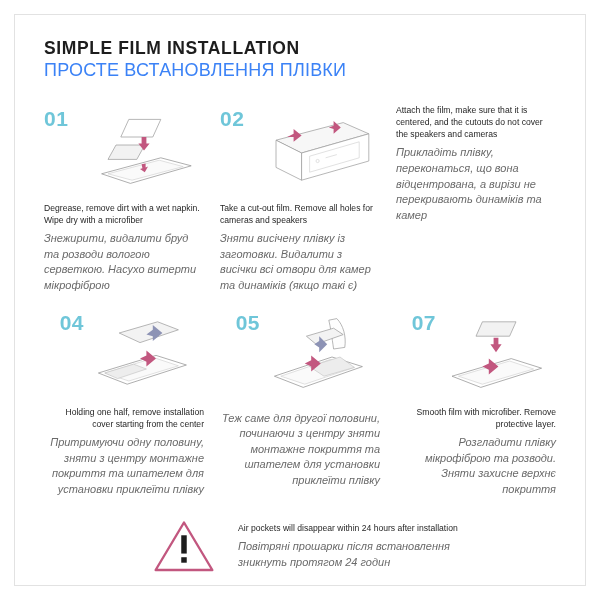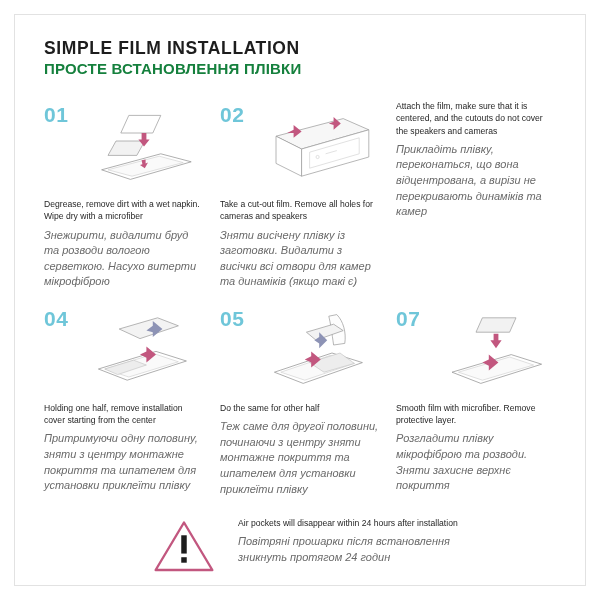--- a/index.html
+++ b/index.html
@@ -39,24 +39,24 @@
   }
   .title-en {
     font-size: 17.5px;
     font-weight: bold;
     letter-spacing: 0.6px;
     color: #1d1d1d;
     line-height: 1.15;
     text-transform: uppercase;
   }
   .title-uk {
-    font-size: 15px;
-    font-weight: bold;
+    font-size: 18px;
+    font-weight: normal;
     letter-spacing: 0.2px;
-    color: #15803d;
+    color: #3b82f6;
     line-height: 1.2;
     margin-top: 2px;
     text-transform: uppercase;
   }
 
   
   .grid {
     display: grid;
     grid-template-columns: repeat(3, 1fr);
     column-gap: 16px;
@@ -97,26 +97,28 @@
   .caption-uk {
     font-size: 11px;
     line-height: 1.42;
     color: #6a6a6a;
     font-style: italic;
     margin-top: 5px;
   }
 
   .row-2 {
     margin-top: 14px;
+    text-align: right;
   }
 
   
   .footer {
     margin-top: 20px;
     display: flex;
+    align-items: center;
     justify-content: center;
     gap: 22px;
     padding-left: 40px;
   }
   .warn-icon {
     flex: 0 0 auto;
     width: 64px;
     height: 58px;
   }
   .footer-text {
@@ -288,21 +290,20 @@
             <g stroke="#bdbdbd" stroke-width="0.7" fill="#ededed">
               <polygon points="62,62 100,50 118,63 80,74"></polygon>
             </g>
 
             <g fill="#c2577f">
               <polygon points="56,58 64,54 64,48 76,58 64,68 64,62"></polygon>
             </g>
           </svg>
         </div>
       </div>
-      <div class="caption-en">Do the same for other half</div>
       <div class="caption-uk">Теж саме для другої половини, починаючи з центру зняти монтажне покриття та шпателем для установки приклеїти плівку</div>
     </div>
 
     <div class="step">
       <div class="step-head">
         <div class="step-num">07</div>
         <div class="art">
           <svg viewBox="0 0 150 100" xmlns="http://www.w3.org/2000/svg">
 
             <g stroke="#9a9a9a" stroke-width="0.9" fill="#f2f2f2">

